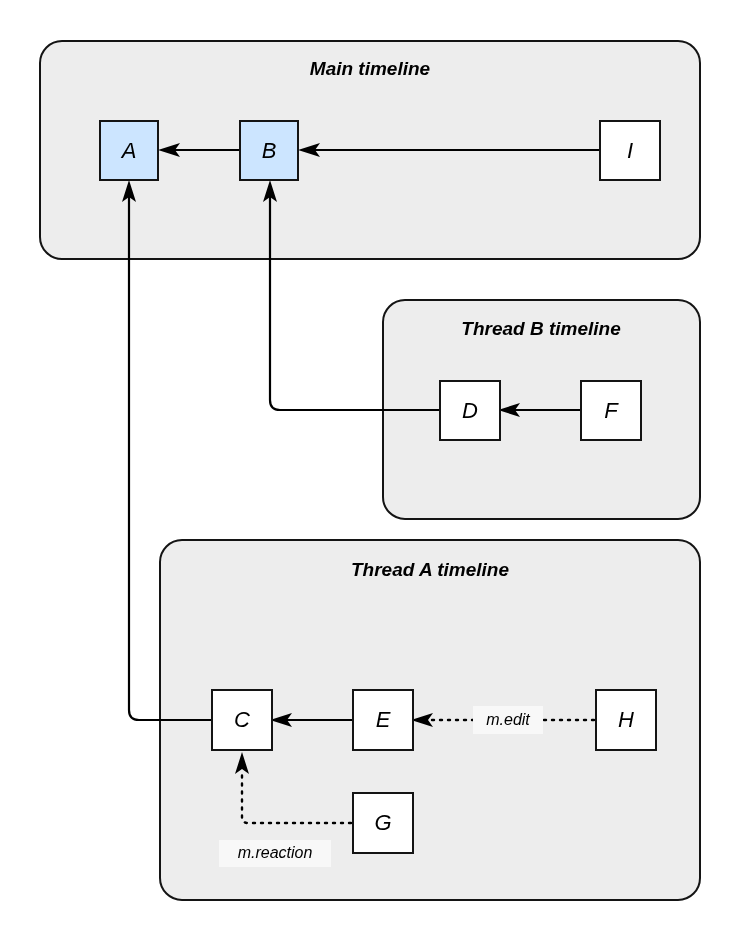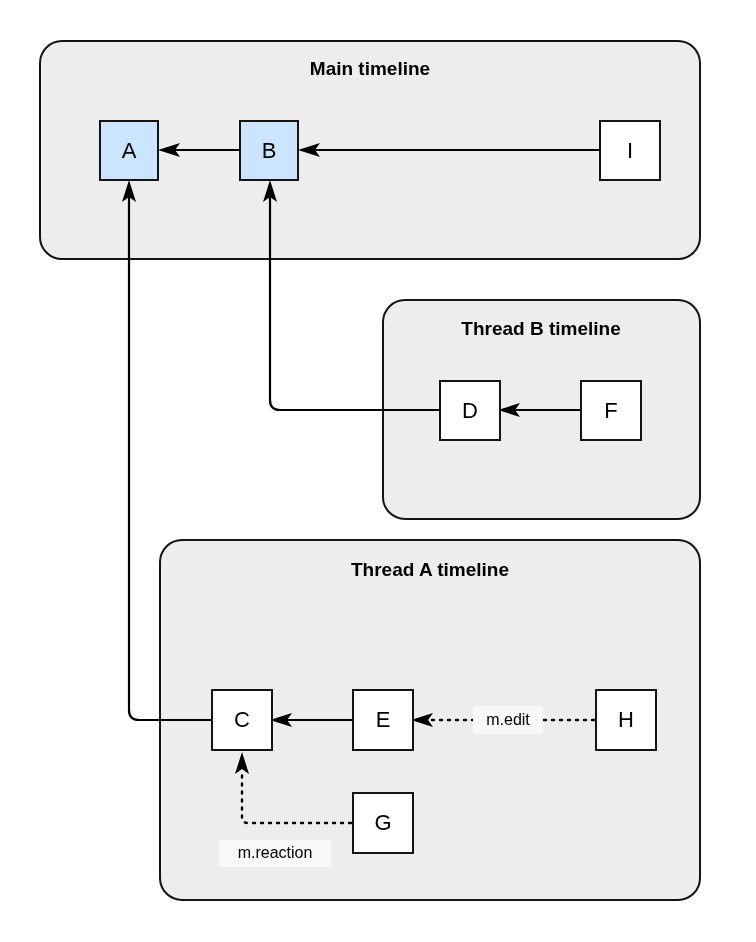--- a/index.html
+++ b/index.html
@@ -12,20 +12,21 @@
     font-family: "Liberation Sans", sans-serif;
     width: 756px;
     height: 942px;
     overflow: hidden;
   }
   #diagram-root {
     position: relative;
     width: 756px;
     height: 942px;
     background: #ffffff;
+    font-style: italic;
   }
   svg.canvas {
     position: absolute;
     left: 0;
     top: 0;
     width: 756px;
     height: 942px;
     display: block;
   }
   .group-title {

